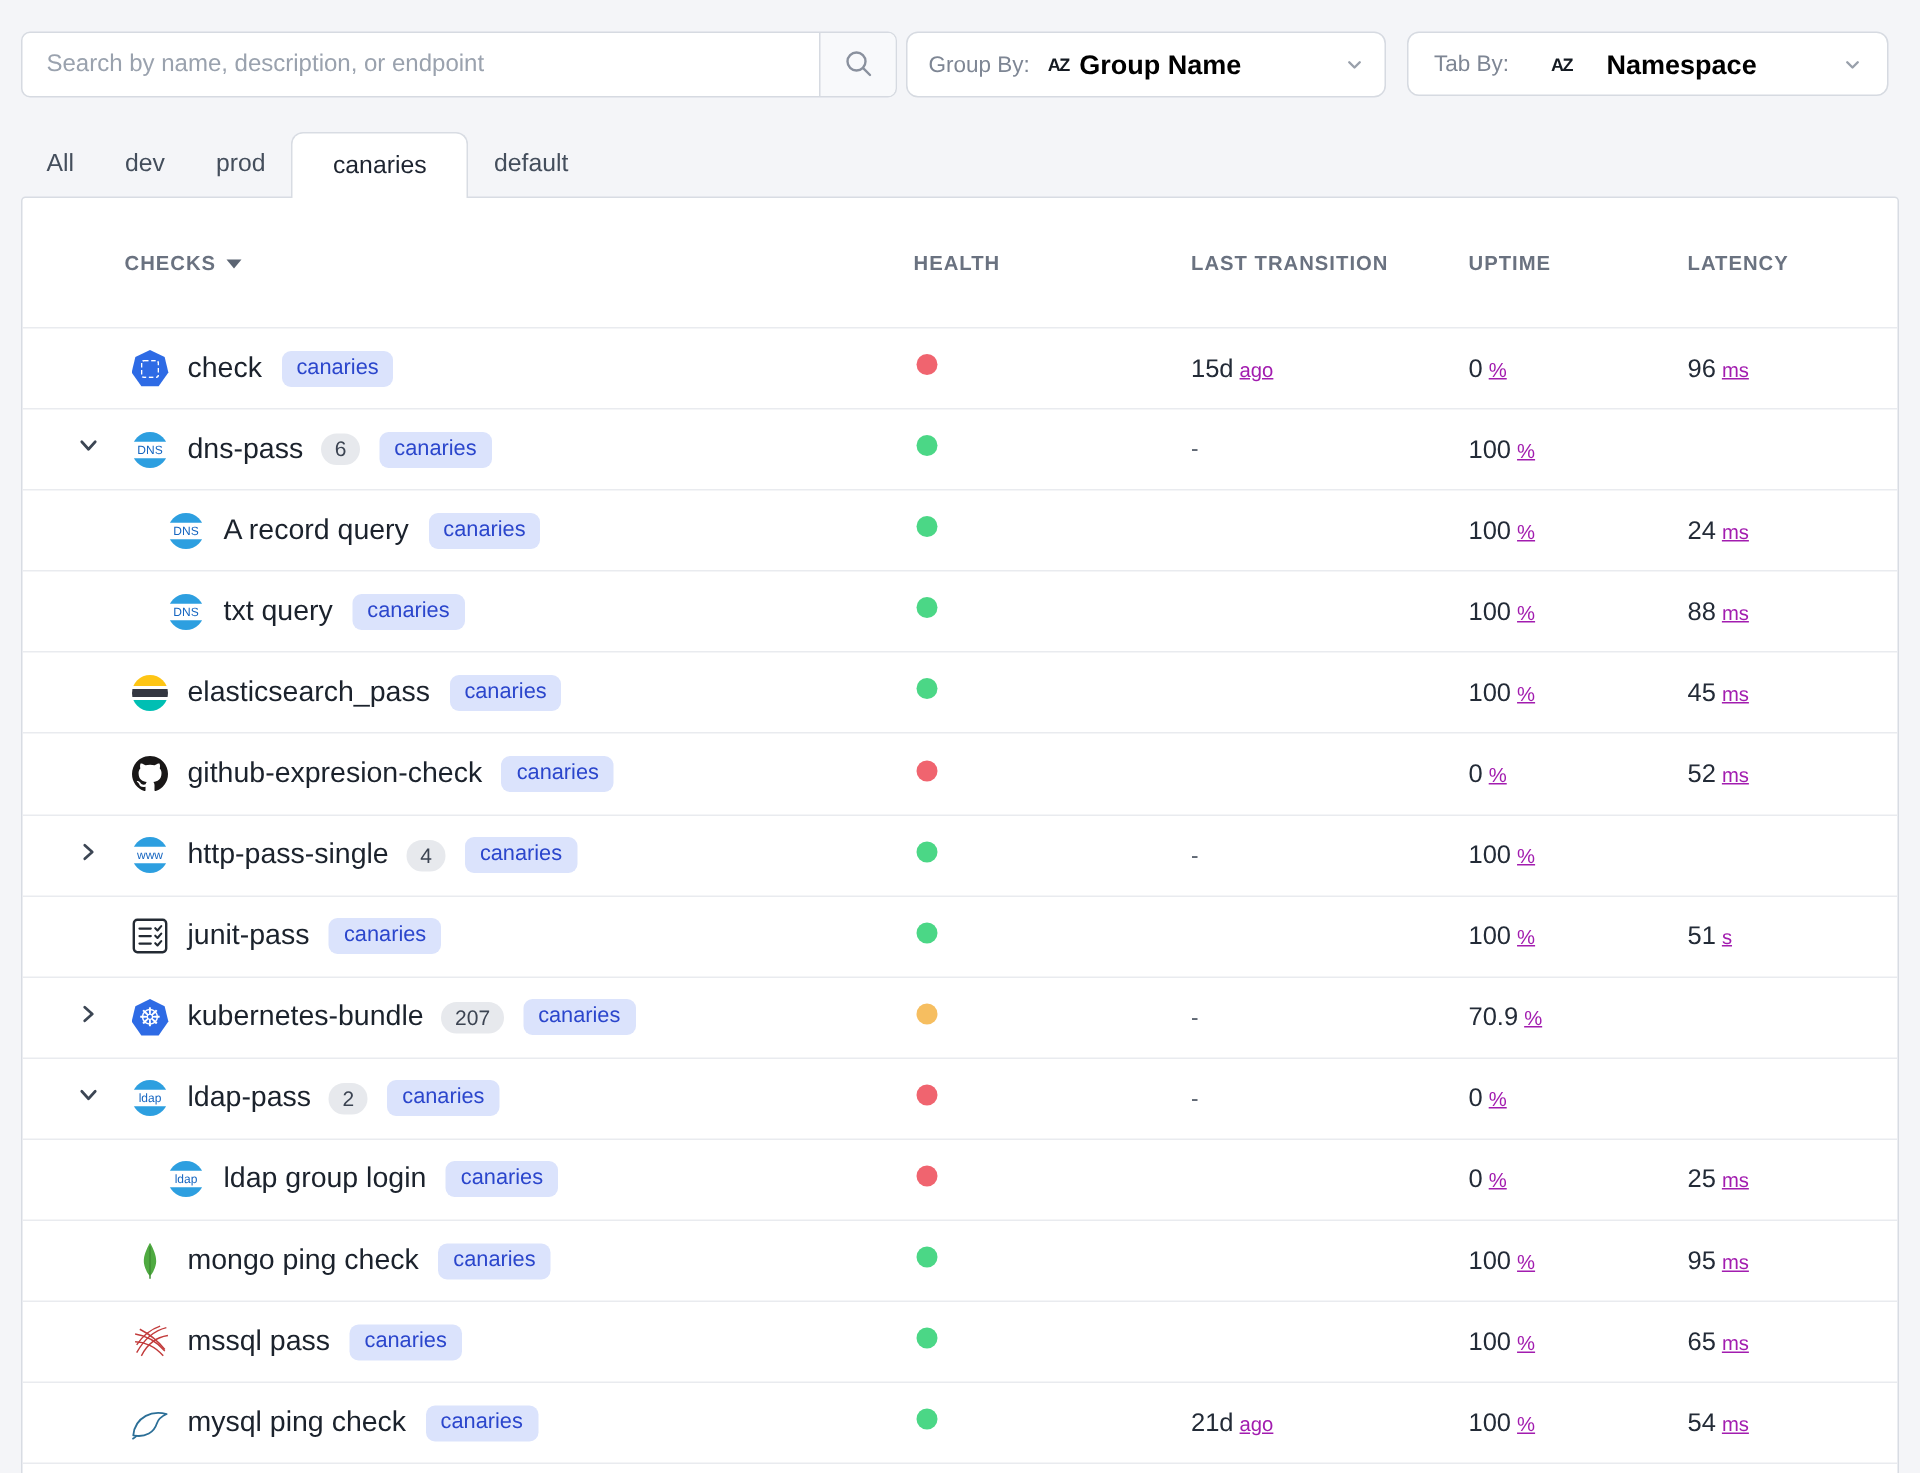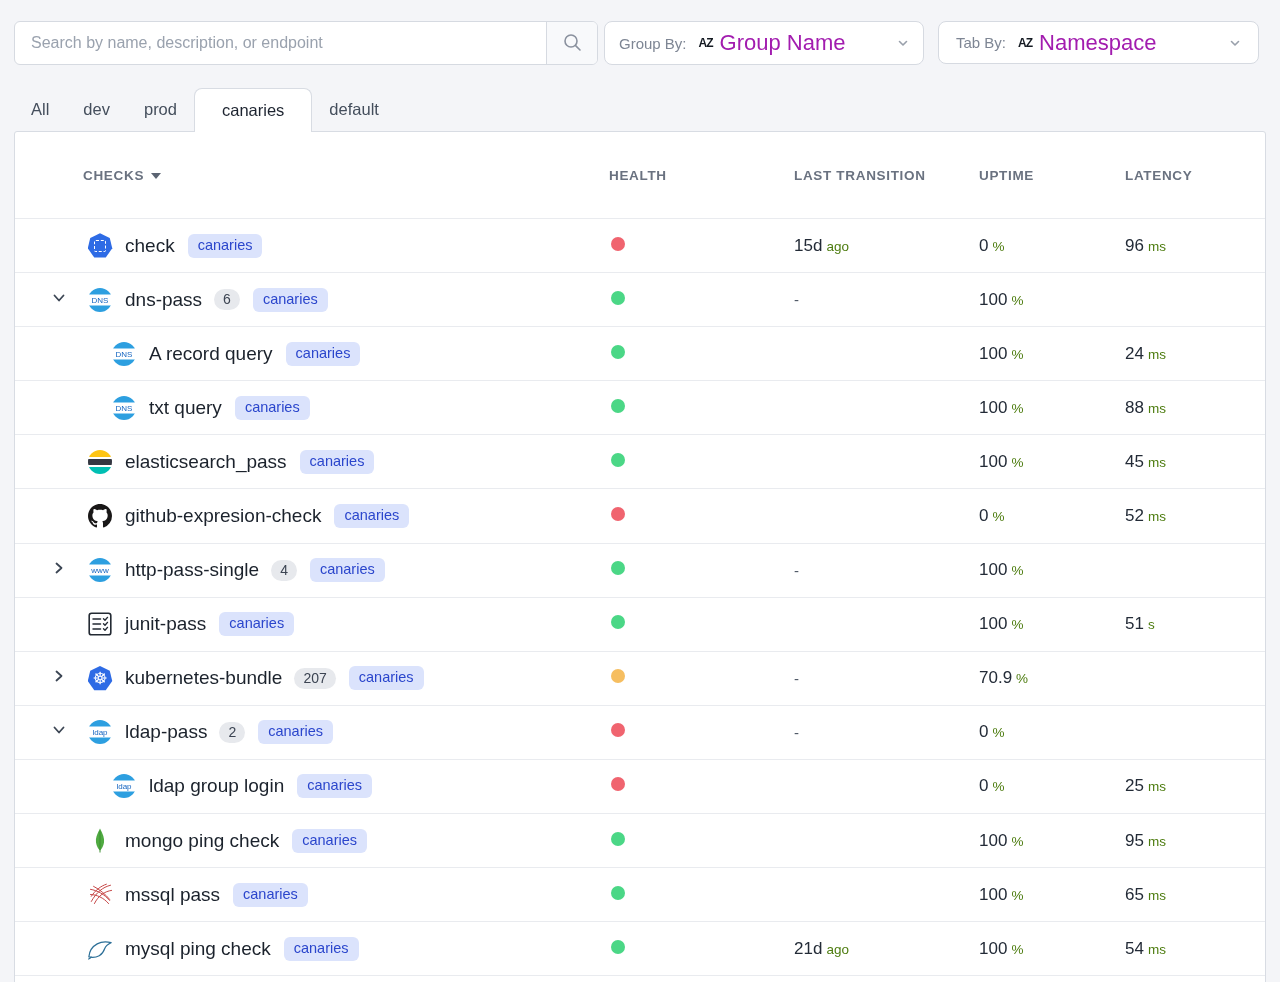--- a/index.html
+++ b/index.html
@@ -26,28 +26,28 @@
     display: flex; align-items: center; justify-content: center; cursor: pointer;
   }
   .selectbox {
     height: 44px; background: #fff; border: 1px solid #d6dae1; border-radius: 8px;
     display: flex; align-items: center; padding: 0 14px; cursor: pointer; text-align: right;
   }
   .selectbox.group { width: 320px; margin-left: 6px; }
   .selectbox.tab { width: 321px; margin-left: 14px; }
   .sel-label { font-size: 15px; color: #7e8694; margin-right: 12px; white-space: nowrap; }
   .az-icon { font-weight: 700; font-size: 12px; letter-spacing: -1px; color: #141a22; margin-right: 7px; }
-  .sel-value { font-size: 22px; color: #a21caf; font-weight: 400; white-space: nowrap; }
+  .sel-value { font-size: 18px; color: #000000; font-weight: 700; white-space: nowrap; }
   .sel-chev { margin-left: auto; display: flex; }
 
   
   .tabs { display: flex; align-items: flex-start; margin: 0 14px; height: 43px; margin-top: 23px; position: relative; z-index: 2; }
   .tab {
     font-size: 16.5px; color: #444e5c; padding: 0 17px; line-height: 42px; height: 43px;
-    cursor: pointer; white-space: nowrap;
+    cursor: pointer; white-space: nowrap; gap: 16px;
   }
   .tab.active {
     background: #fff; border: 1px solid #d8dce3; border-bottom: none;
     border-radius: 8px 8px 0 0; padding: 0 27px; color: #1d2430; margin-bottom: -1px; height: 44px;
   }
 
   
   .card {
     margin: 0 14px; background: #fff; border: 1px solid #d8dce3; border-radius: 3px;
     position: relative; z-index: 1; min-height: 860px;
@@ -76,21 +76,21 @@
     border-radius: 999px; padding: 2px 9px 3px; white-space: nowrap;
   }
   .ns-badge {
     margin-left: 13px; background: var(--badge-bg, #dbe3fc); color: var(--badge-text, #2b46cc);
     font-size: 14.5px; border-radius: 6px; padding: 3px 10px 5px; white-space: nowrap;
   }
   .dot { width: 14px; height: 14px; border-radius: 50%; margin-left: 2px; display: inline-block; }
   .cell-transition, .cell-uptime, .cell-latency { display: flex; align-items: baseline; }
   .val { font-size: 17px; color: #232b37; }
   .val.dash { font-size: 15px; color: #525b68; }
-  .unit { font-size: 13.5px; color: #4d7c0f; margin-left: 4px; }
+  .unit { font-size: 13.5px; color: #a21caf; margin-left: 4px; text-decoration: underline; }
 
   
   .ic { width: 26px; height: 26px; display: flex; align-items: center; justify-content: center; position: relative; }
   .ic-canary, .ic-kubernetes {
     width: 25px; height: 25px; background: var(--accent-blue, #2e6be5);
     clip-path: polygon(50% 1%, 89% 20%, 99% 61%, 73% 98%, 27% 98%, 1% 61%, 11% 20%);
   }
   .ic-canary::after { content: ""; width: 10px; height: 10px; border: 1.6px dashed #fff; border-radius: 2px; }
   .ic-kubernetes { color: #fff; font-size: 17px; line-height: 1; }
   .ic-globe::before { content: ""; position: absolute; left: 1px; top: 1px; width: 24px; height: 24px; border-radius: 50%; background: #2d9fe0; }

